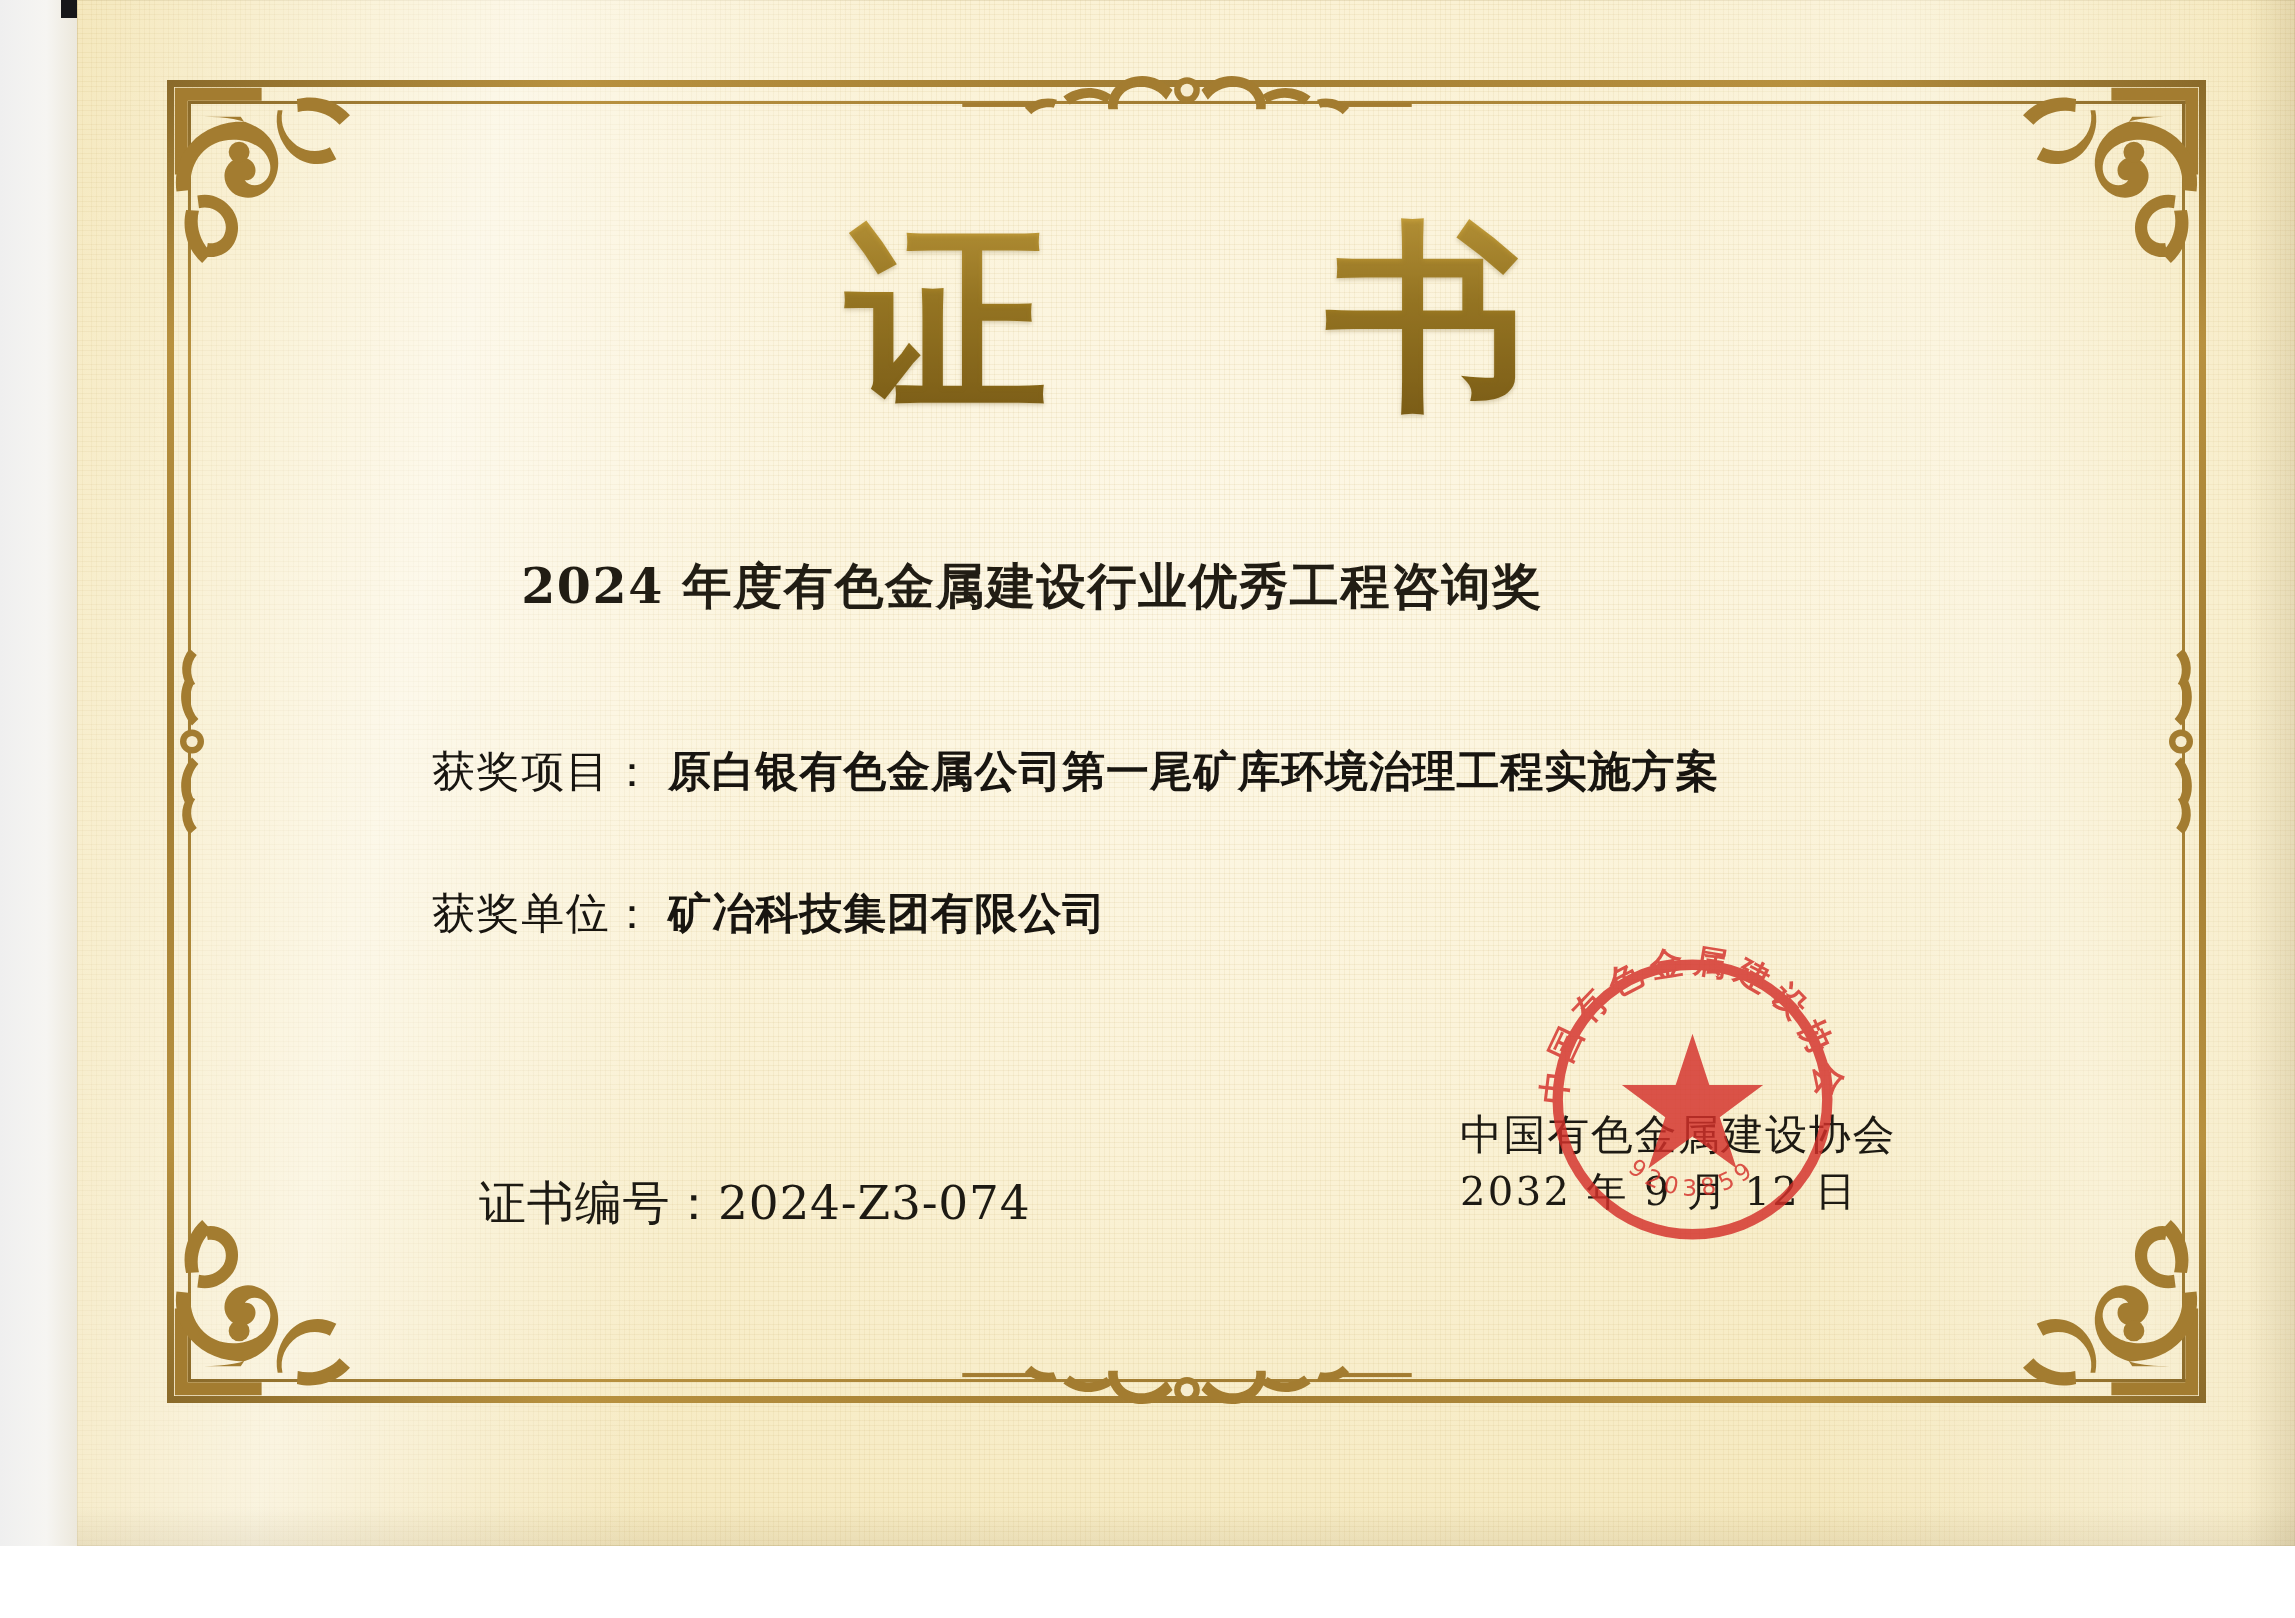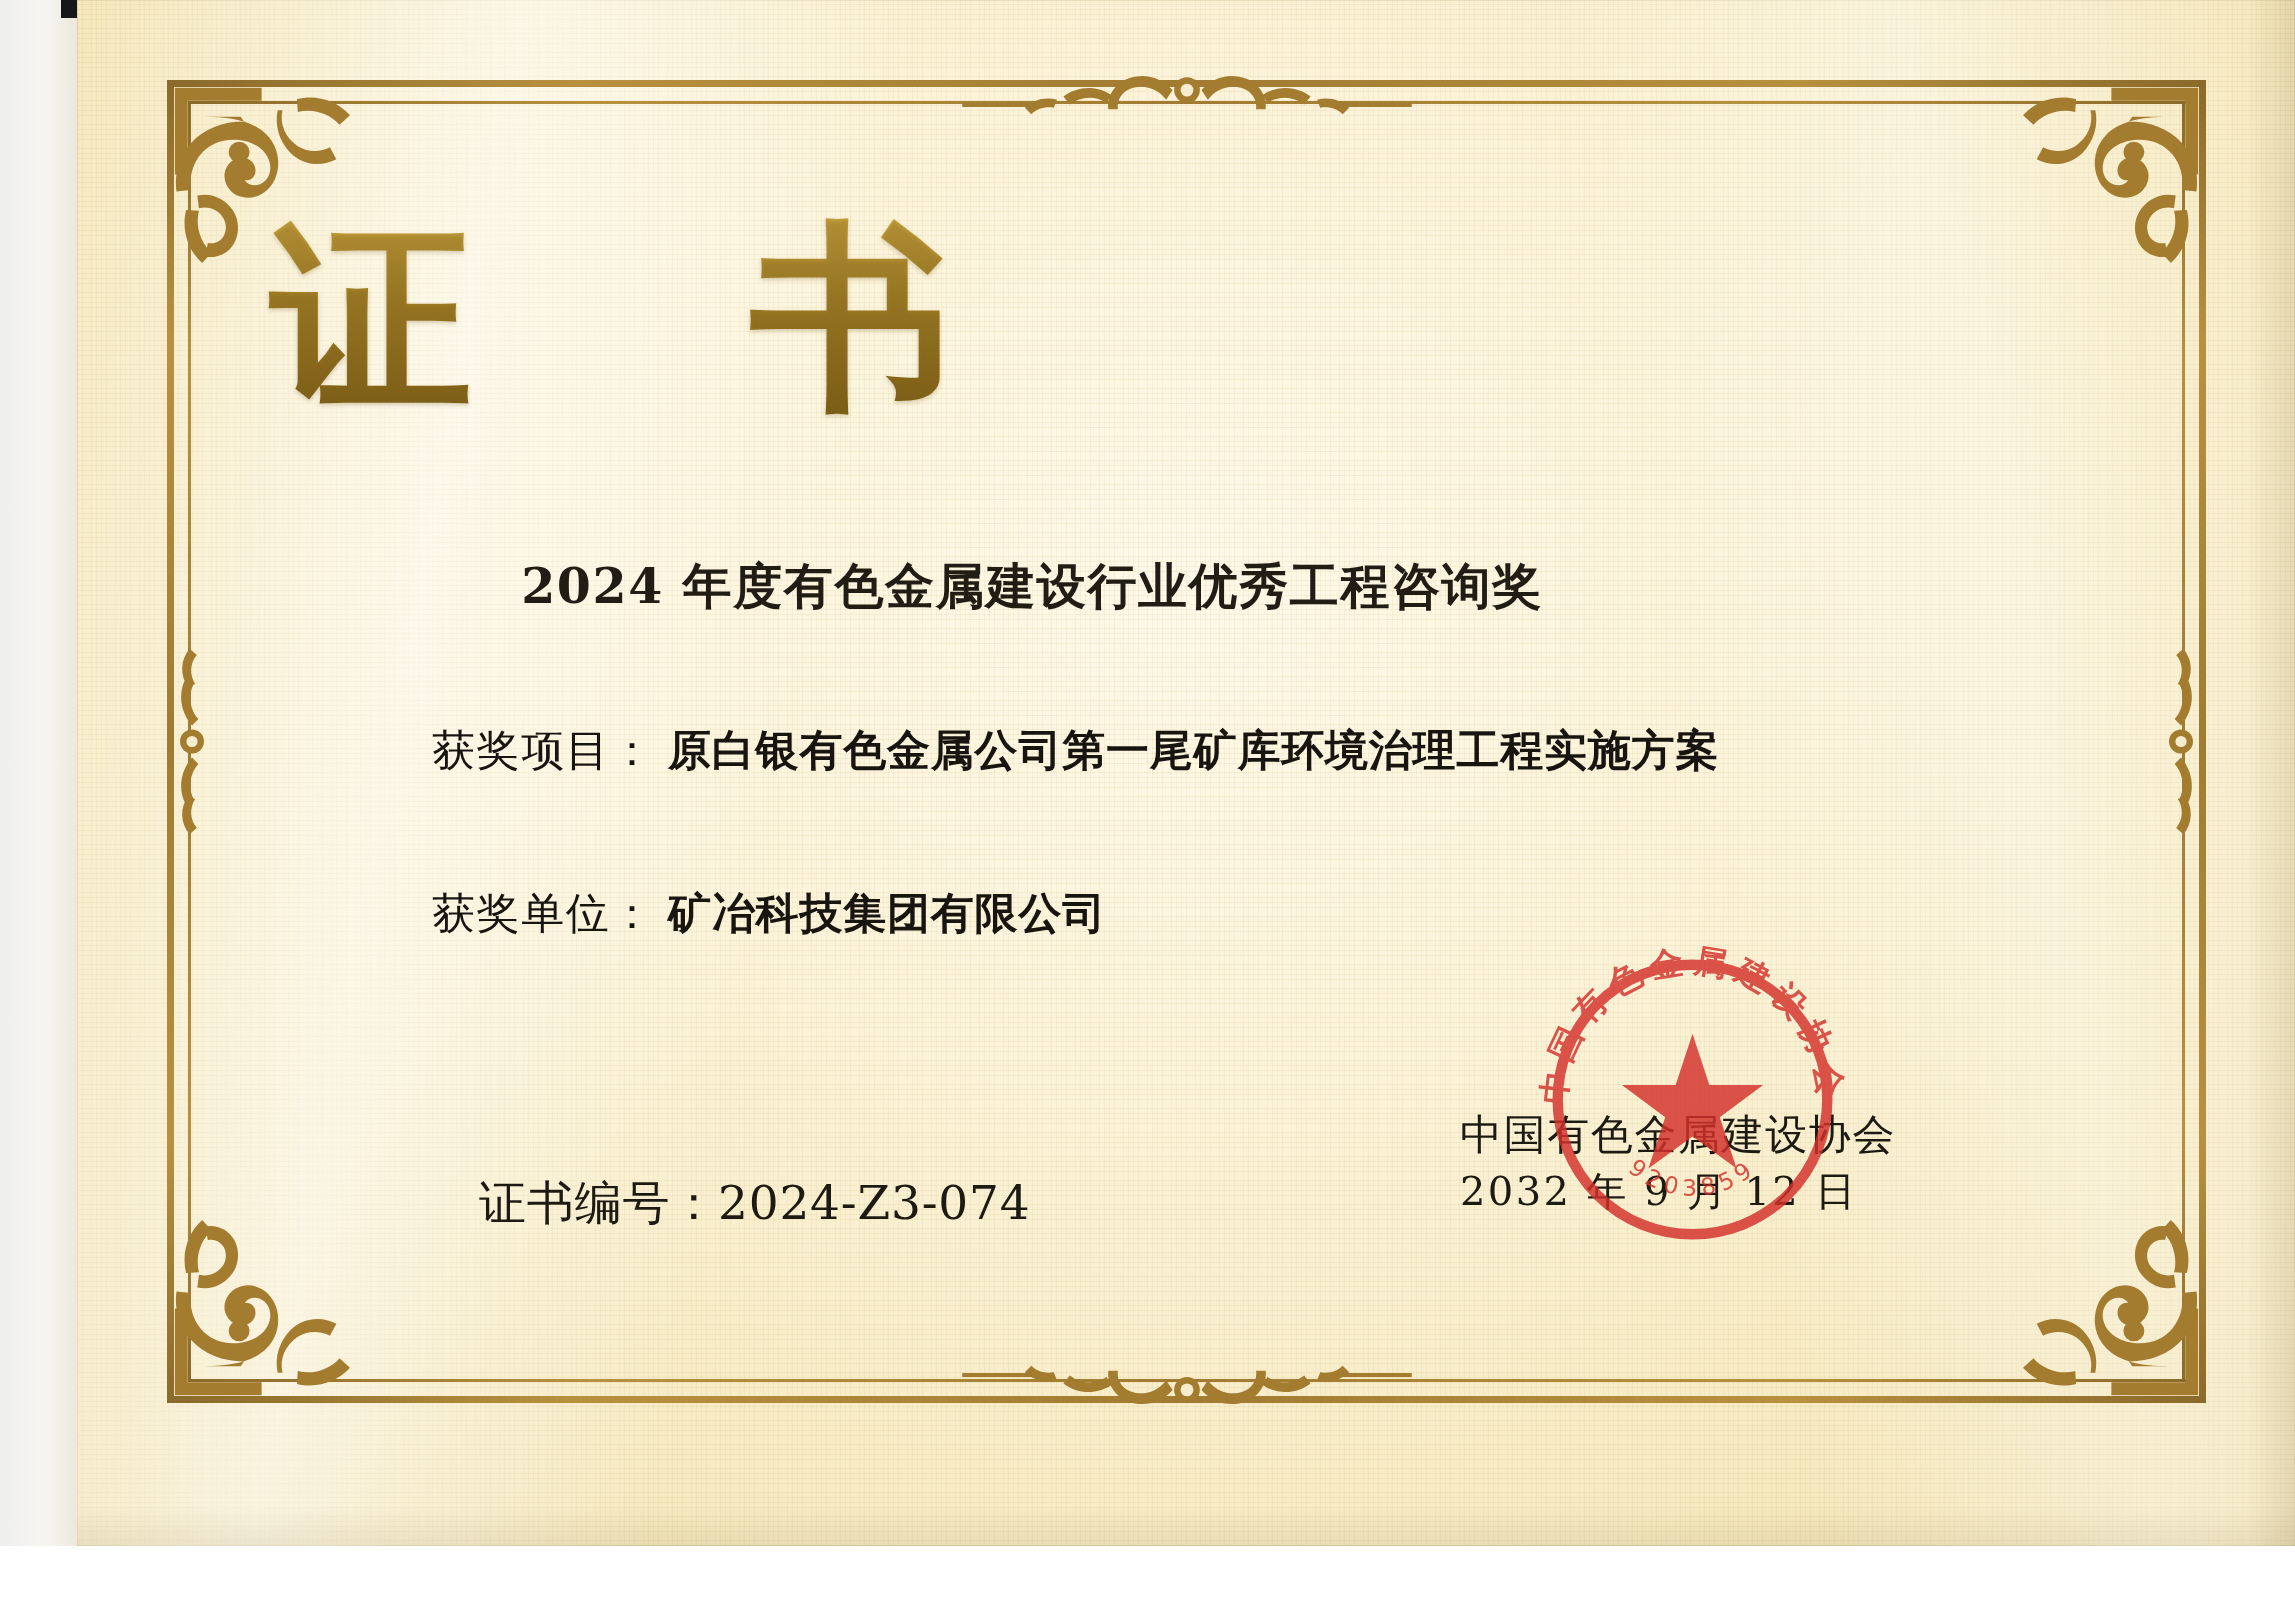--- a/index.html
+++ b/index.html
@@ -131,21 +131,21 @@
   .content {
     position: absolute;
     left: 167px; top: 80px;
     width: 2039px; height: 1323px;
   }
 
   .title-zh {
     position: absolute;
     left: 0; top: 136px;
     width: 2039px;
-    text-align: left;
+    text-align: center;
     font-family: "DejaVu Serif", "Liberation Serif", serif;
     font-weight: 700;
     font-size: 201px;
     letter-spacing: 104px;
     text-indent: 104px;
     line-height: 1;
     color: #8a6c1e;
     background: linear-gradient(180deg, #c9a23c 0%, #a07d22 42%, #7d5d12 100%);
     -webkit-background-clip: text;
     background-clip: text;
@@ -175,21 +175,21 @@
   }
   .field .label {
     font-weight: 400;
     letter-spacing: 1.6px;
   }
   .field .value {
     font-weight: 700;
     letter-spacing: 0.8px;
     margin-left: 13px;
   }
-  .f-project { top: 642px; text-align: center; }
+  .f-project { top: 663px; text-align: center; }
   .f-unit    { top: 805px; }
   .f-grade   { top: 907px; }
 
   .cert-no {
     position: absolute;
     left: 312px; top: 1092px;
     font-family: "DejaVu Serif", "Liberation Serif", serif;
     font-size: 47px;
     color: #1d1a13;
     letter-spacing: 0.8px;

